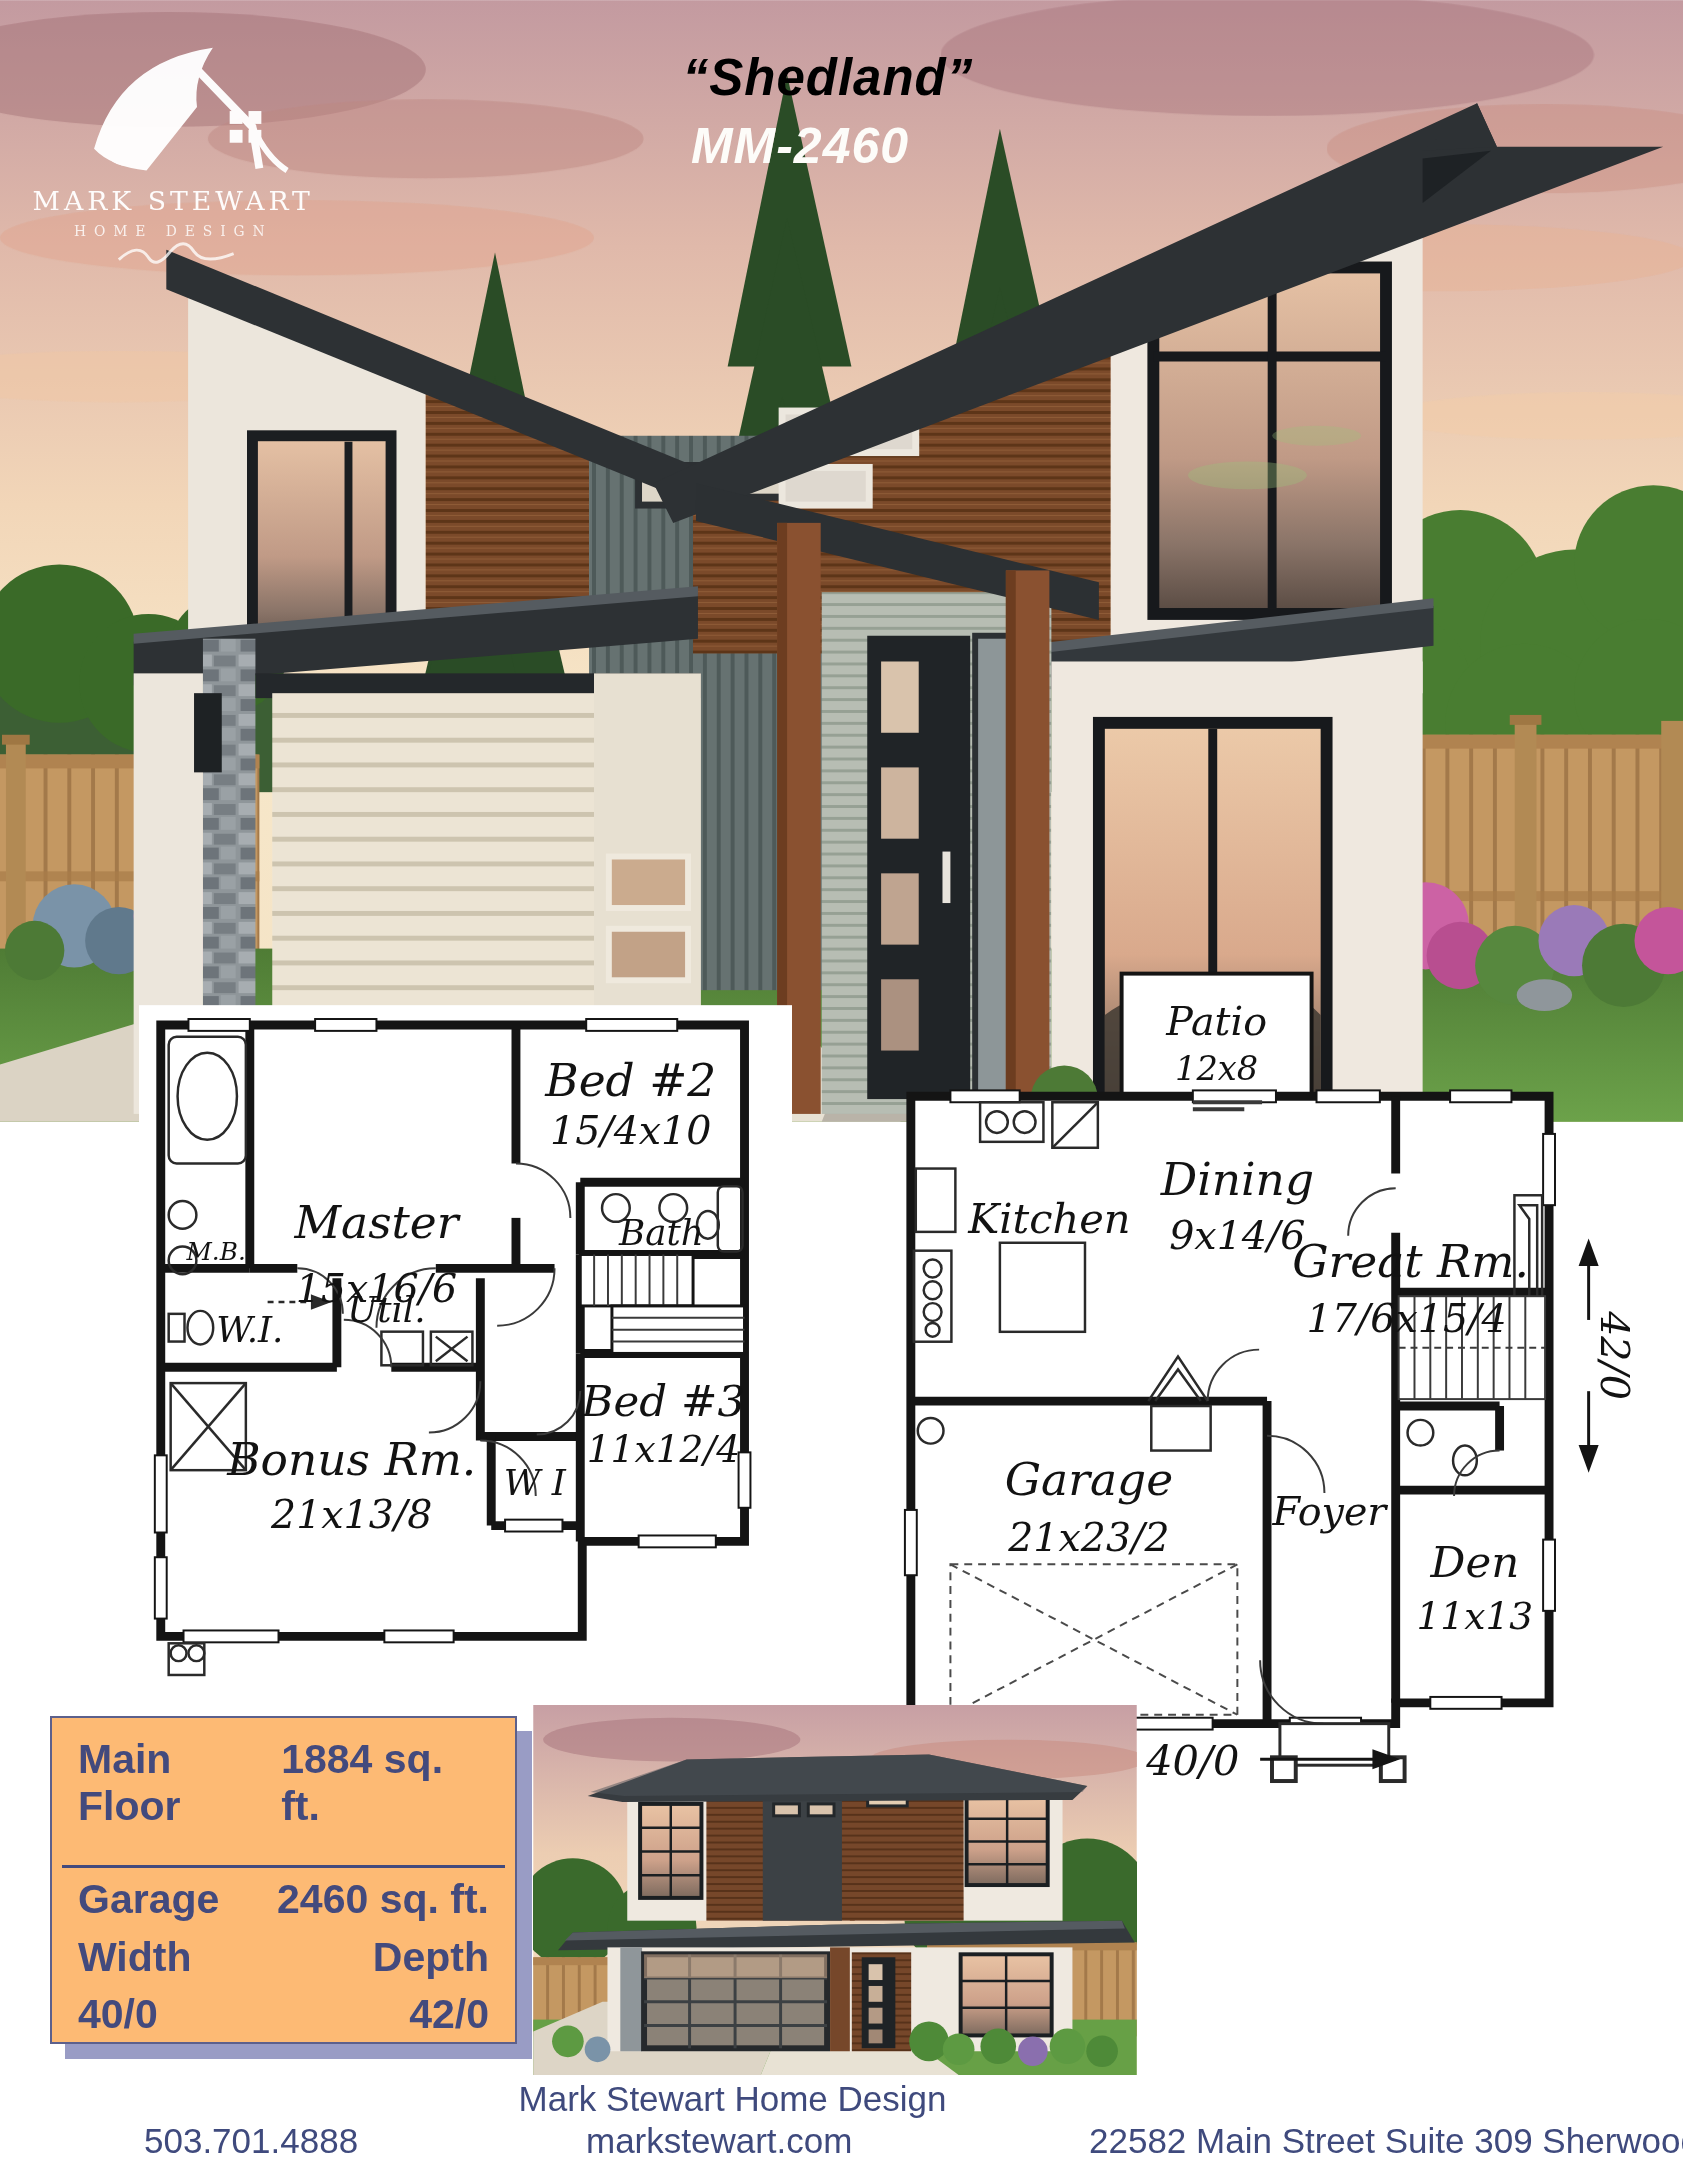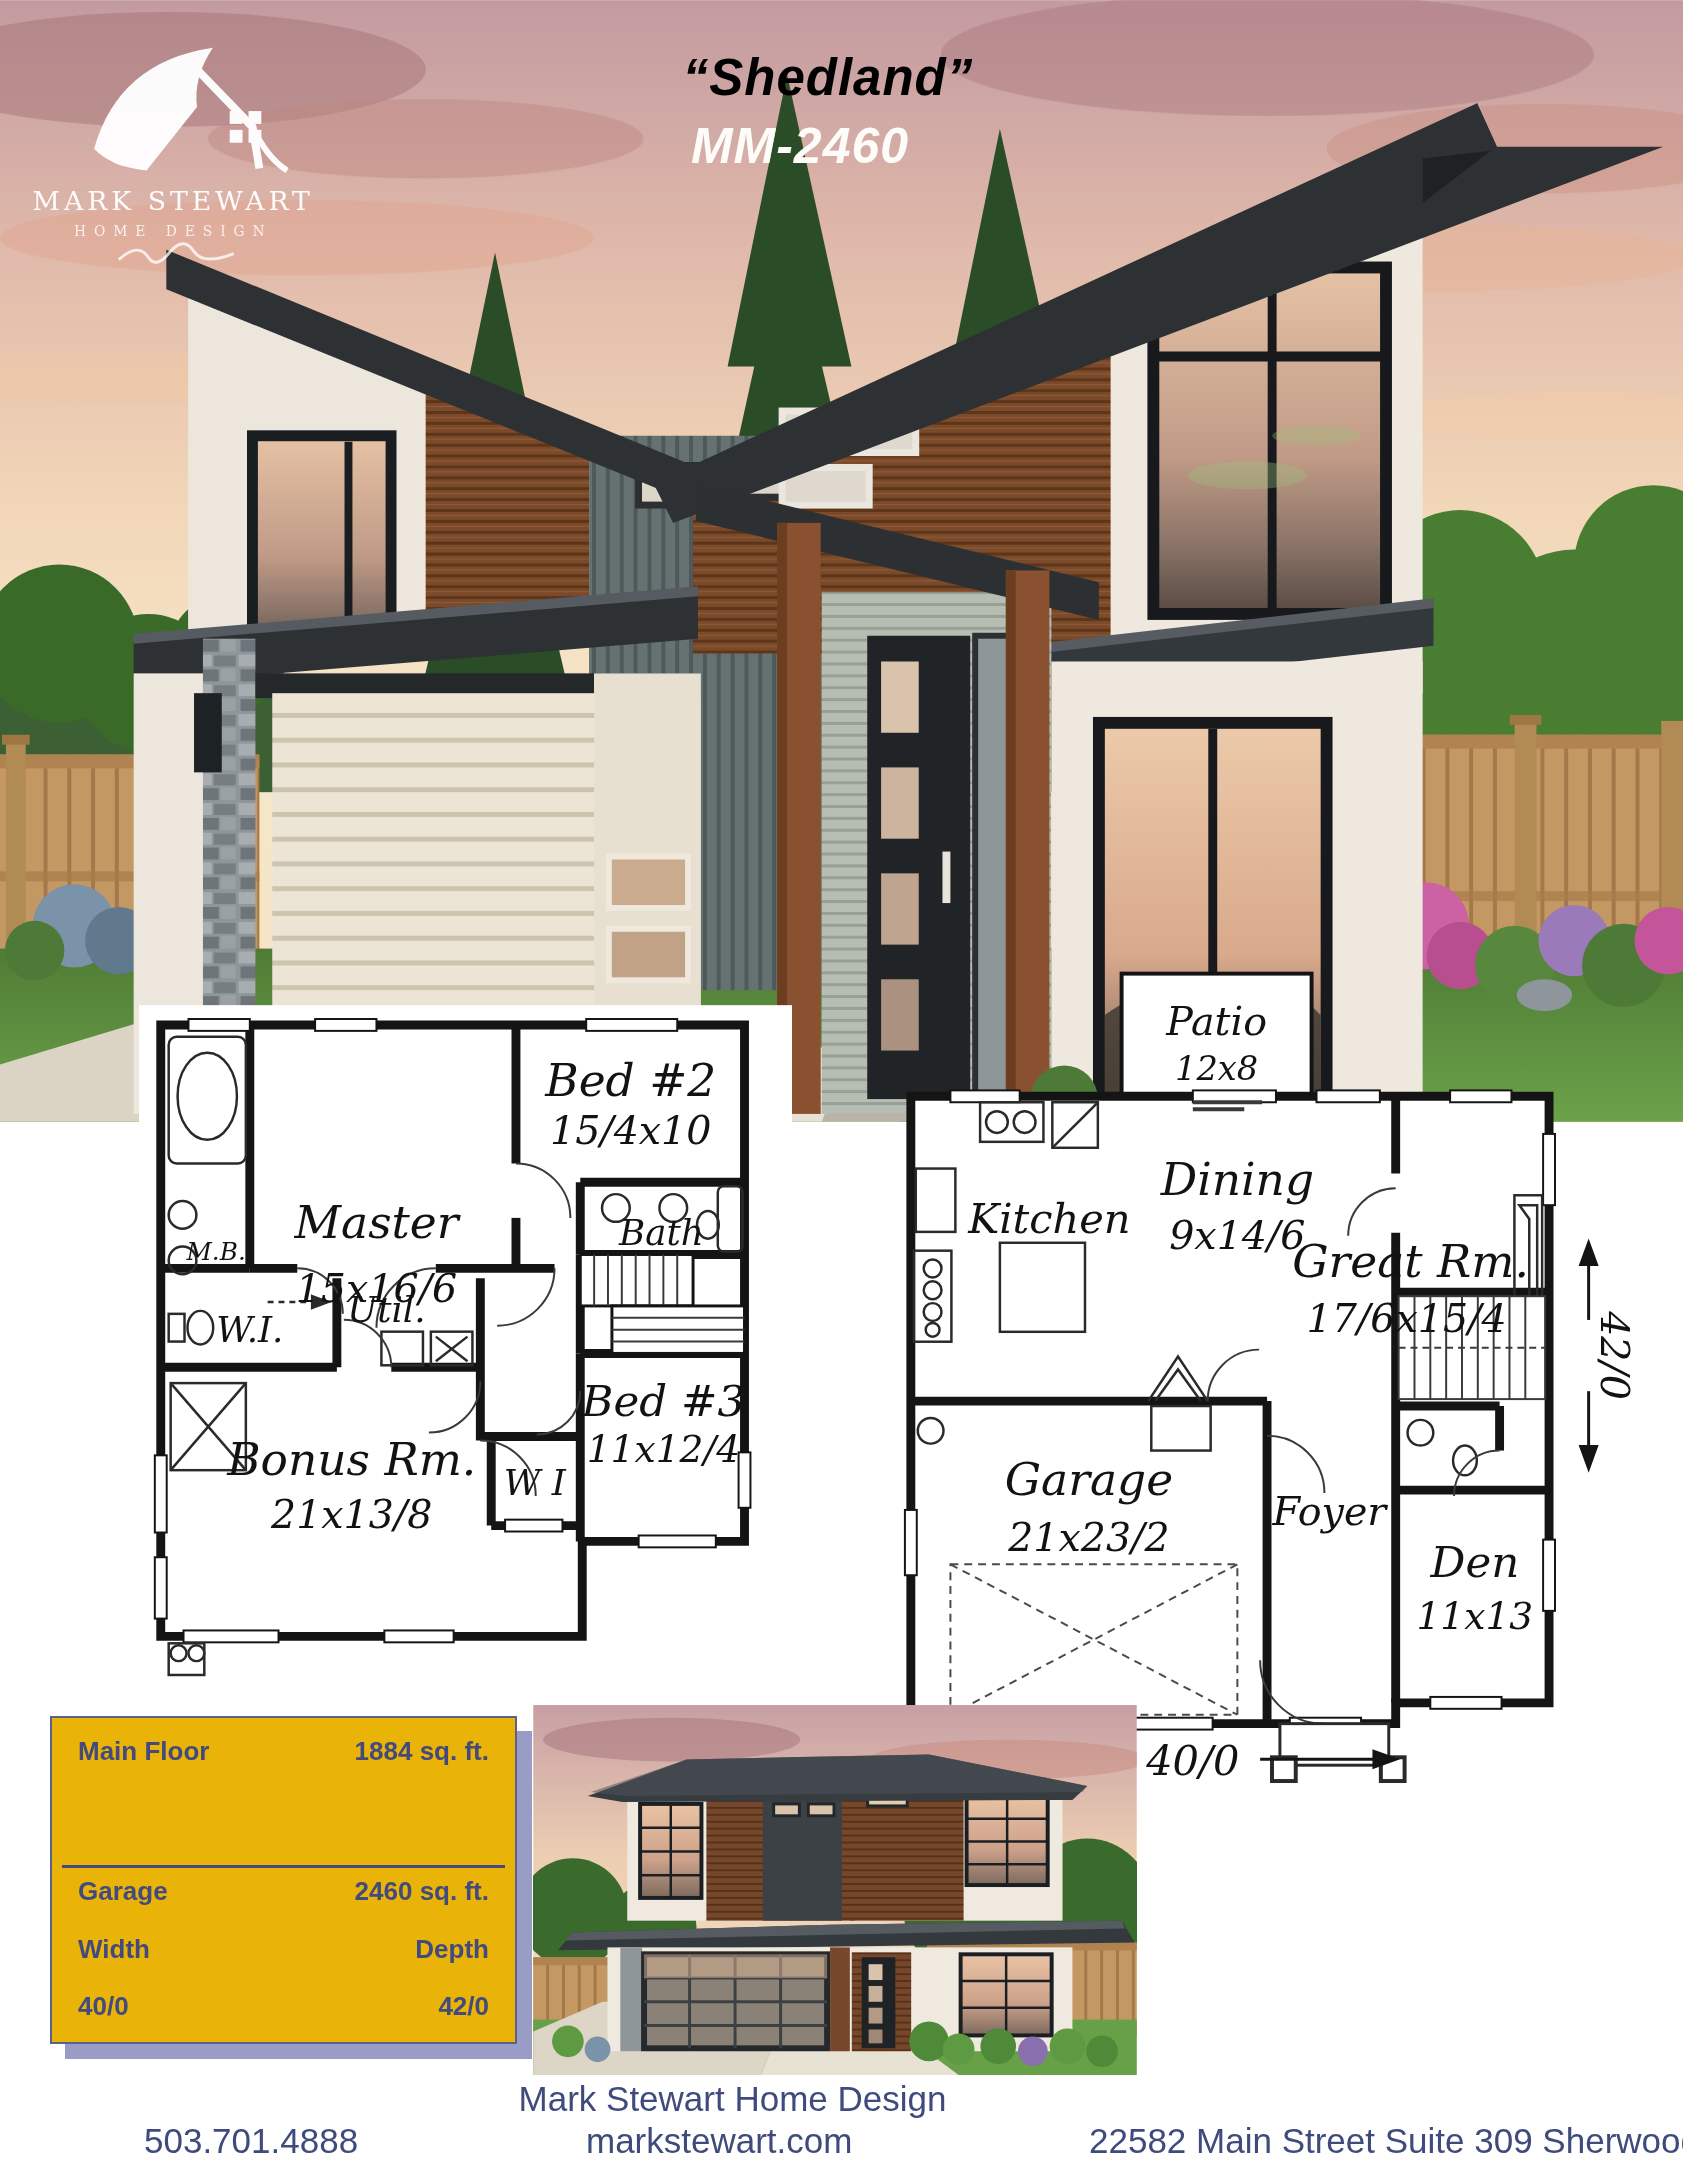--- a/index.html
+++ b/index.html
@@ -7,22 +7,22 @@
         font-family:"Liberation Sans",sans-serif;margin:0 auto;}
   .abs{position:absolute;}
   
   .plan-title{position:absolute;left:807px;top:48px;transform:translateX(-50%);
 :   color:#fdfcf9;font-style:italic;font-weight:600;font-size:51px;white-space:nowrap;margin-left:21px;}
   .plan-title{letter-spacing:1px;}
   .plan-code{position:absolute;left:800px;top:117px;transform:translateX(-50%);
     color:#fdfcf9;font-style:italic;font-weight:600;font-size:50px;white-space:nowrap;letter-spacing:1px;}
   
   .stats{position:absolute;left:50px;top:1716px;width:463px;height:324px;
-    background:#eab308;border:2px solid #5c608c;box-shadow:15px 15px 0 0 #999cc5;
-    color:#434a7d;font-size:26px;font-weight:600;}
+    background:#fdba74;border:2px solid #5c608c;box-shadow:15px 15px 0 0 #999cc5;
+    color:#434a7d;font-size:41px;font-weight:600;}
   .stats .row{position:absolute;left:26px;right:26px;display:flex;justify-content:space-between;}
   .stats .rule{position:absolute;left:10px;right:10px;top:147px;border-top:3px solid #434a7d;}
   
   .footer-company{position:absolute;left:0;top:2079px;width:1465px;text-align:center;
     color:#3f4a7d;font-size:35px;}
   .footer-item{position:absolute;top:2121px;color:#3f4a7d;font-size:35px;white-space:nowrap;}
   svg text{user-select:none;}
   .planlbl{font-family:"DejaVu Serif",serif;font-style:italic;fill:#121212;}
 </style>
 </head>

